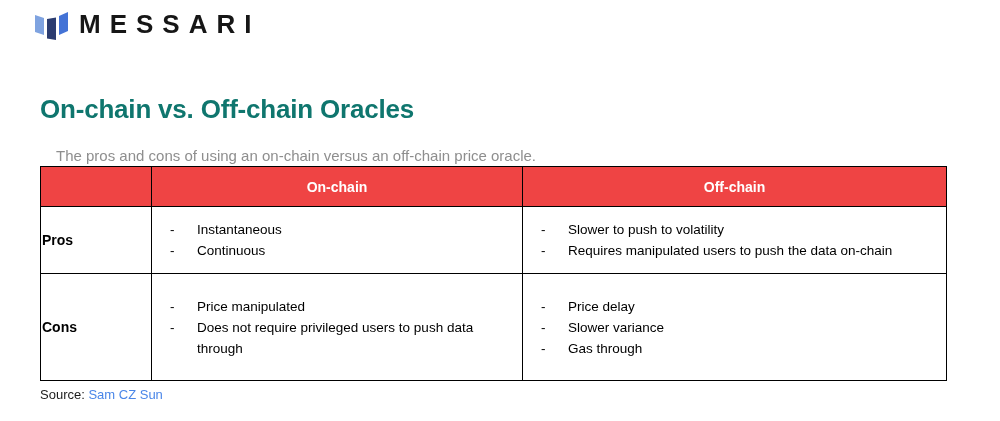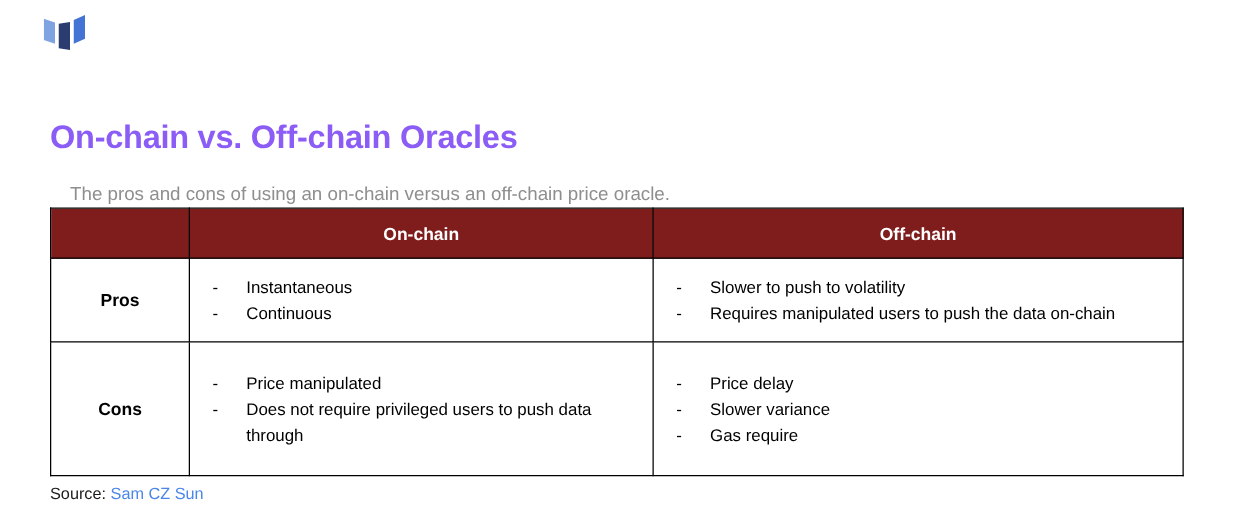--- a/index.html
+++ b/index.html
@@ -15,42 +15,42 @@
   .logo { position:absolute; left:35px; top:7px; display:flex; align-items:center; }
   .logo-mark { width:34px; height:34px; margin-right:10px; display:block; }
   .wordmark {
     font-size:26px; font-weight:bold; letter-spacing:9px;
     color:#161616; white-space:nowrap;
   }
 
   
   .page-title {
     position:absolute; left:40px; top:94px; margin:0;
-    font-size:26px; font-weight:bold; color:#8b5cf6; letter-spacing:-0.2px;
+    font-size:26px; font-weight:bold; color:#0f766e; letter-spacing:-0.2px;
   }
   .page-subtitle {
     position:absolute; left:40px; top:131px; margin:16px;
     font-size:15px; color:#8e8e8e;
   }
 
   
   table.oracle {
     position:absolute; left:40px; top:166px;
     width:906px; border-collapse:collapse; table-layout:fixed;
   }
   table.oracle th, table.oracle td { border:1px solid #000; }
   table.oracle thead th {
-    background:#7f1d1d; color:#ffffff;
+    background:#ef4444; color:#ffffff;
     font-size:14px; font-weight:bold; height:37px;
     text-align:center; vertical-align:middle;
   }
   tr.row-pros { height:67px; }
   tr.row-cons { height:107px; }
   td.label-cell {
-    text-align:center; vertical-align:middle;
+    text-align:left; vertical-align:middle;
     font-size:14px; font-weight:bold; color:#000;
   }
   td.content-cell {
     vertical-align:middle; font-size:13.5px; color:#000;
     padding:8px 12px 8px 0;
   }
   ul.blist { list-style:none; margin:0; padding:0 0 0 18px; }
   ul.blist li { display:flex; line-height:21px; }
   .dash { width:27px; flex:none; }
   .txt { flex:1; }
@@ -67,20 +67,21 @@
 </style>
 </head>
 <body>
 
 <div class="logo">
   <svg class="logo-mark" viewBox="0 0 34 34" aria-hidden="true">
     <polygon points="0,8 9,11 9,28 0,25" fill="#7fa3e0"></polygon>
     <polygon points="12,12 21,10.5 21,33 12,31.5" fill="#2b3c70"></polygon>
     <polygon points="24,9 33,5 33,24 24,28" fill="#4473d6"></polygon>
   </svg>
+  <span class="wordmark">MESSARI</span>
 </div>
 
 <h1 class="page-title">On-chain vs. Off-chain Oracles</h1>
 <p class="page-subtitle">The pros and cons of using an on-chain versus an off-chain price oracle.</p>
 
 <table class="oracle">
   <colgroup>
     <col style="width:111px">
     <col style="width:371px">
     <col style="width:424px">
@@ -139,21 +140,21 @@
           <li>
               <span class="dash">-</span>
               <span class="txt">Price delay</span>
             </li>
           <li>
               <span class="dash">-</span>
               <span class="txt">Slower variance</span>
             </li>
           <li>
               <span class="dash">-</span>
-              <span class="txt">Gas require</span>
+              <span class="txt">Gas through</span>
             </li>
         </ul>
       </td>
     </tr>
   </tbody>
 </table>
 
 <div class="source-line"><span class="src-label">Source</span><span>: </span><a class="src-link">Sam CZ Sun</a></div>
 
 </body></html>

